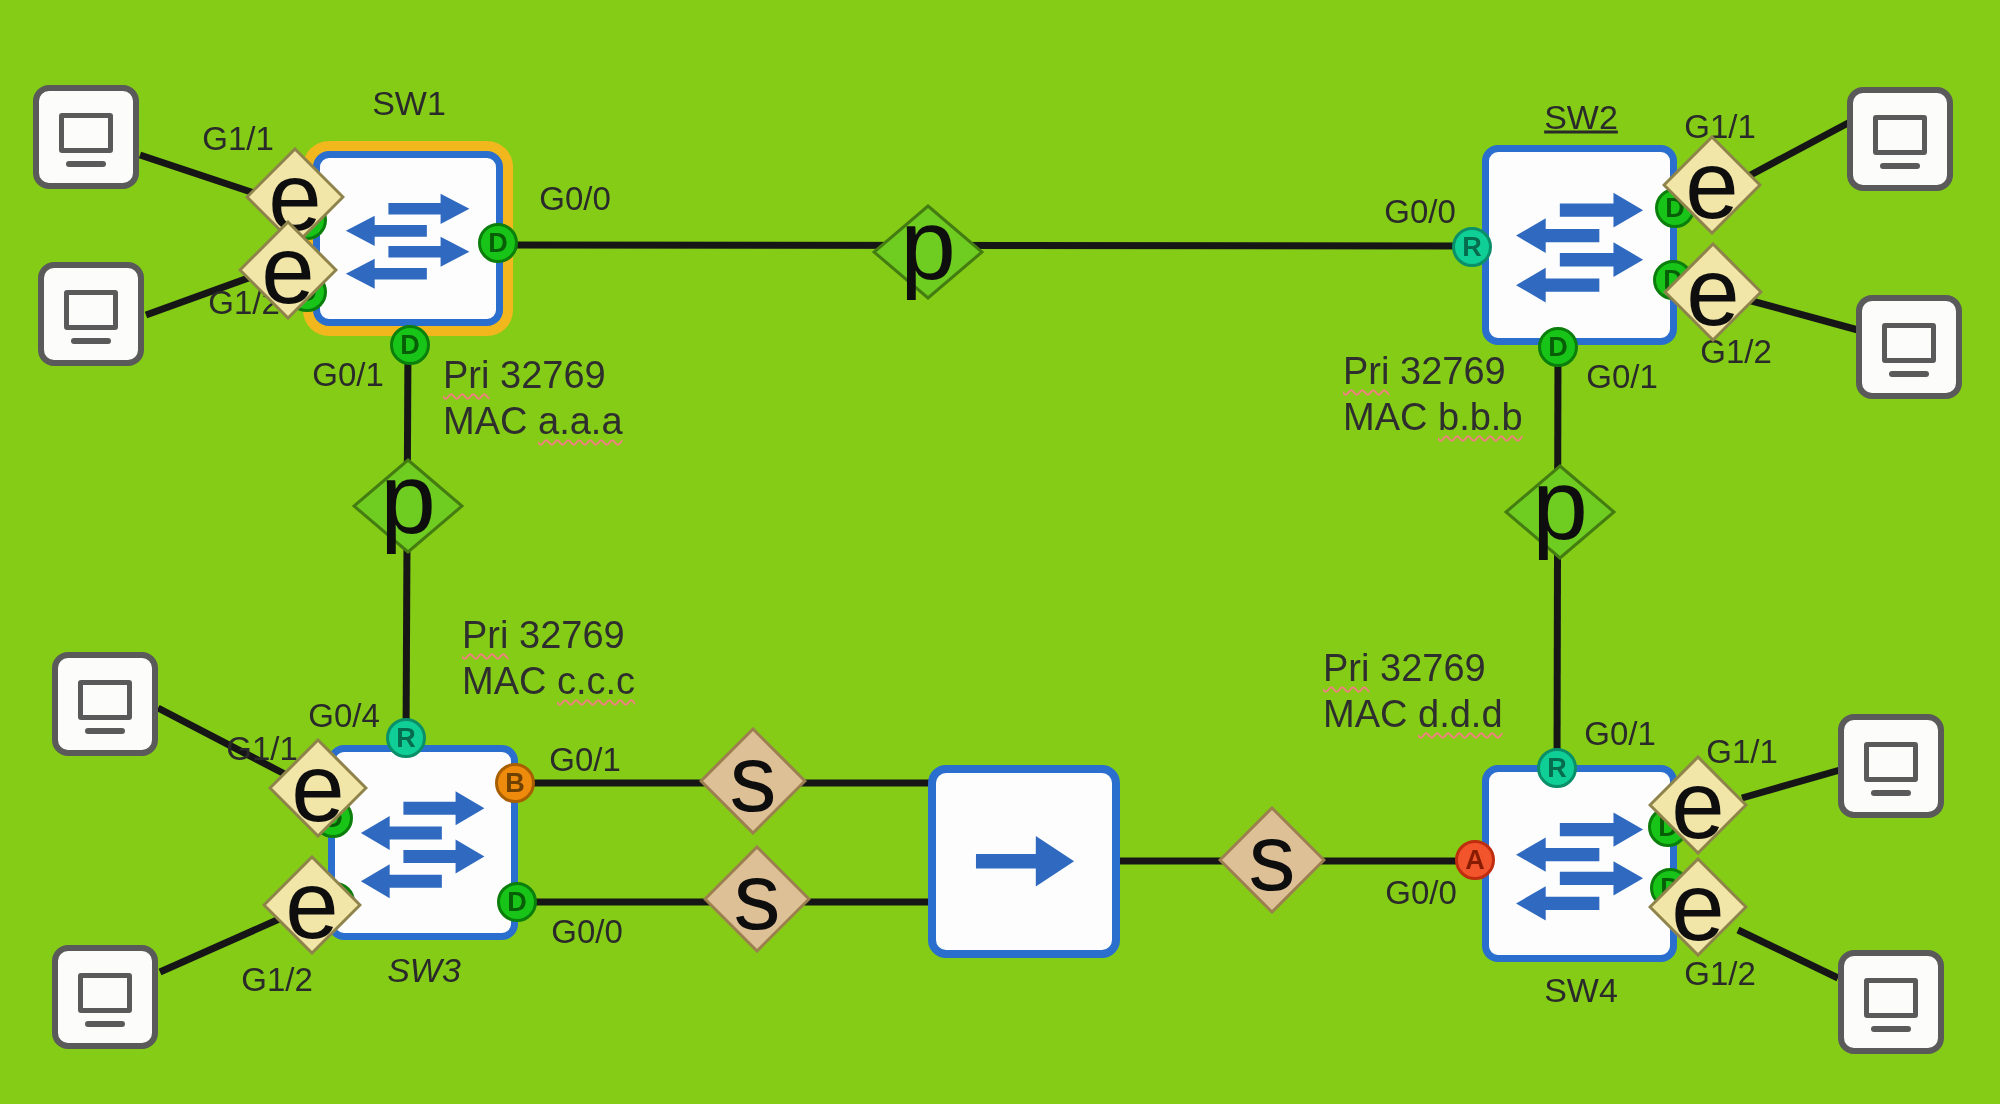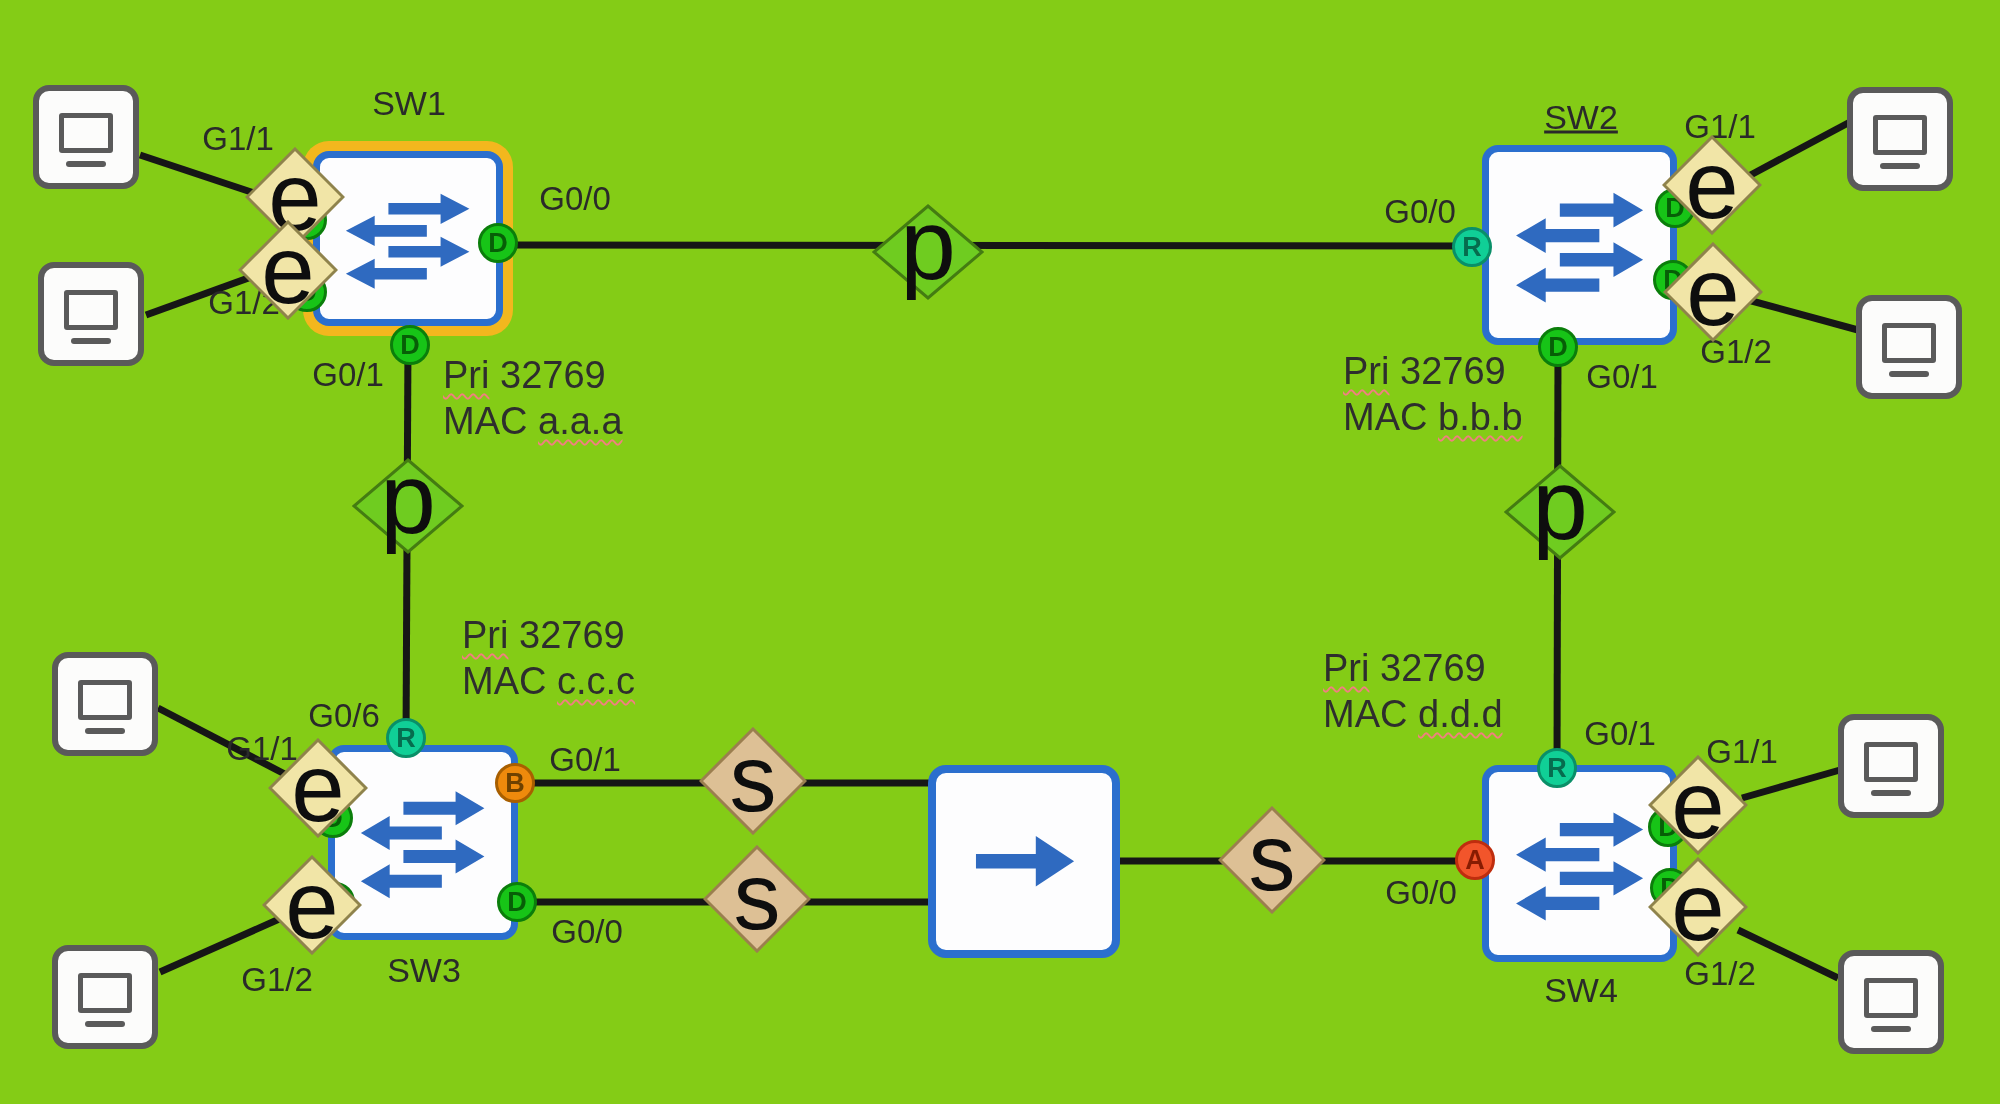--- a/index.html
+++ b/index.html
@@ -74,21 +74,21 @@
     </div>
     <div class="node-label" style="left: 1581px; top: 117px; position: absolute; text-decoration: underline;">SW2</div>
     <div class="switch-box" style="left: 328px; top: 745px; width: 190px; height: 195px; position: absolute;">
       <svg viewBox="0 0 100 100" preserveAspectRatio="none">
         <polygon points="36,19 74,19 74,11 95,24 74,37 74,29 36,29" fill="#2f6ac0"></polygon>
         <polygon points="64,38 26,38 26,30 5,43 26,56 26,48 64,48" fill="#2f6ac0"></polygon>
         <polygon points="36,56 74,56 74,48 95,61 74,74 74,66 36,66" fill="#2f6ac0"></polygon>
         <polygon points="64,75 26,75 26,67 5,80 26,93 26,85 64,85" fill="#2f6ac0"></polygon>
       </svg>
     </div>
-    <div class="node-label" style="left: 424px; top: 970px; position: absolute;">SW3</div>
+    <div class="node-label" style="left: 424px; top: 970px; position: absolute; font-style: italic;">SW3</div>
     <div class="switch-box" style="left: 1482px; top: 765px; width: 195px; height: 197px; position: absolute;">
       <svg viewBox="0 0 100 100" preserveAspectRatio="none">
         <polygon points="36,19 74,19 74,11 95,24 74,37 74,29 36,29" fill="#2f6ac0"></polygon>
         <polygon points="64,38 26,38 26,30 5,43 26,56 26,48 64,48" fill="#2f6ac0"></polygon>
         <polygon points="36,56 74,56 74,48 95,61 74,74 74,66 36,66" fill="#2f6ac0"></polygon>
         <polygon points="64,75 26,75 26,67 5,80 26,93 26,85 64,85" fill="#2f6ac0"></polygon>
       </svg>
     </div>
     <div class="node-label" style="left: 1581px; top: 990px; position: absolute;">SW4</div>
     <div class="hub-box" style="left: 928px; top: 765px; width: 192px; height: 193px; position: absolute;">
@@ -230,21 +230,21 @@
     <div class="port-badge hidden-badge" style="left: 1648px; top: 807px; position: absolute; background: rgb(23, 196, 23); border: 3px solid rgb(11, 126, 11); color: rgb(7, 94, 7);">D</div>
     <div class="port-badge hidden-badge" style="left: 1650px; top: 868px; position: absolute; background: rgb(23, 196, 23); border: 3px solid rgb(11, 126, 11); color: rgb(7, 94, 7);">D</div>
     <div class="port-label" style="left: 238px; top: 139px; position: absolute;">G1/1</div>
     <div class="port-label" style="left: 244px; top: 303px; position: absolute;">G1/2</div>
     <div class="port-label" style="left: 575px; top: 199px; position: absolute;">G0/0</div>
     <div class="port-label" style="left: 348px; top: 375px; position: absolute;">G0/1</div>
     <div class="port-label" style="left: 1420px; top: 212px; position: absolute;">G0/0</div>
     <div class="port-label" style="left: 1622px; top: 377px; position: absolute;">G0/1</div>
     <div class="port-label" style="left: 1720px; top: 127px; position: absolute;">G1/1</div>
     <div class="port-label" style="left: 1736px; top: 352px; position: absolute;">G1/2</div>
-    <div class="port-label" style="left: 344px; top: 716px; position: absolute;">G0/6</div>
+    <div class="port-label" style="left: 344px; top: 716px; position: absolute;">G0/4</div>
     <div class="port-label" style="left: 262px; top: 749px; position: absolute;">G1/1</div>
     <div class="port-label" style="left: 277px; top: 980px; position: absolute;">G1/2</div>
     <div class="port-label" style="left: 585px; top: 760px; position: absolute;">G0/1</div>
     <div class="port-label" style="left: 587px; top: 932px; position: absolute;">G0/0</div>
     <div class="port-label" style="left: 1620px; top: 734px; position: absolute;">G0/1</div>
     <div class="port-label" style="left: 1742px; top: 752px; position: absolute;">G1/1</div>
     <div class="port-label" style="left: 1720px; top: 974px; position: absolute;">G1/2</div>
     <div class="port-label" style="left: 1421px; top: 893px; position: absolute;">G0/0</div>
     <div class="annotation" style="left: 443px; top: 352px; position: absolute;"><div><span class="squiggle">Pri</span><span> 32769</span></div><div><span>MAC </span><span class="squiggle">a.a.a</span></div></div>
     <div class="annotation" style="left: 1343px; top: 348px; position: absolute;"><div><span class="squiggle">Pri</span><span> 32769</span></div><div><span>MAC </span><span class="squiggle">b.b.b</span></div></div>

